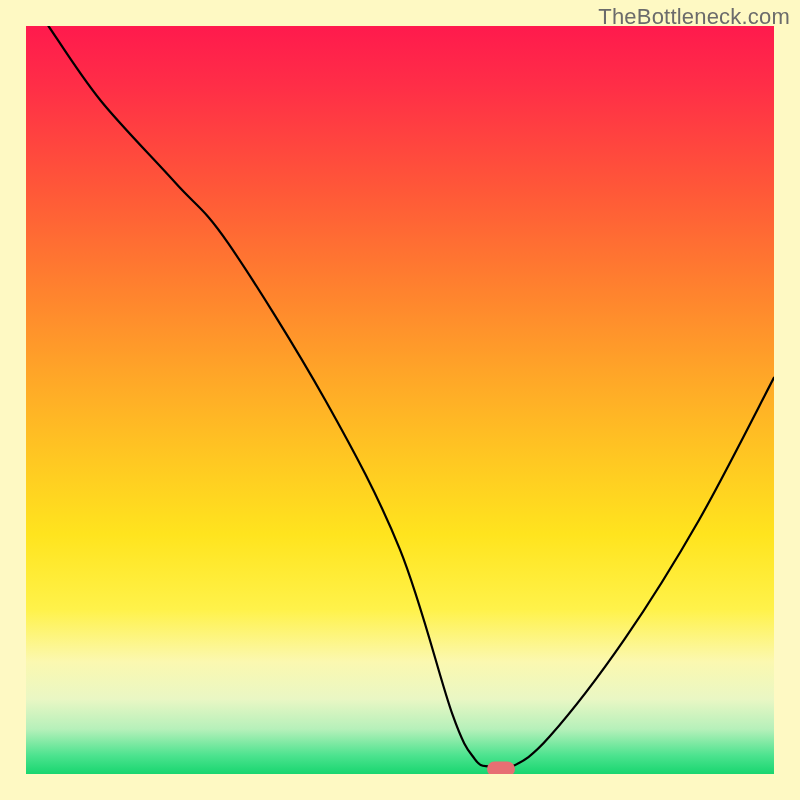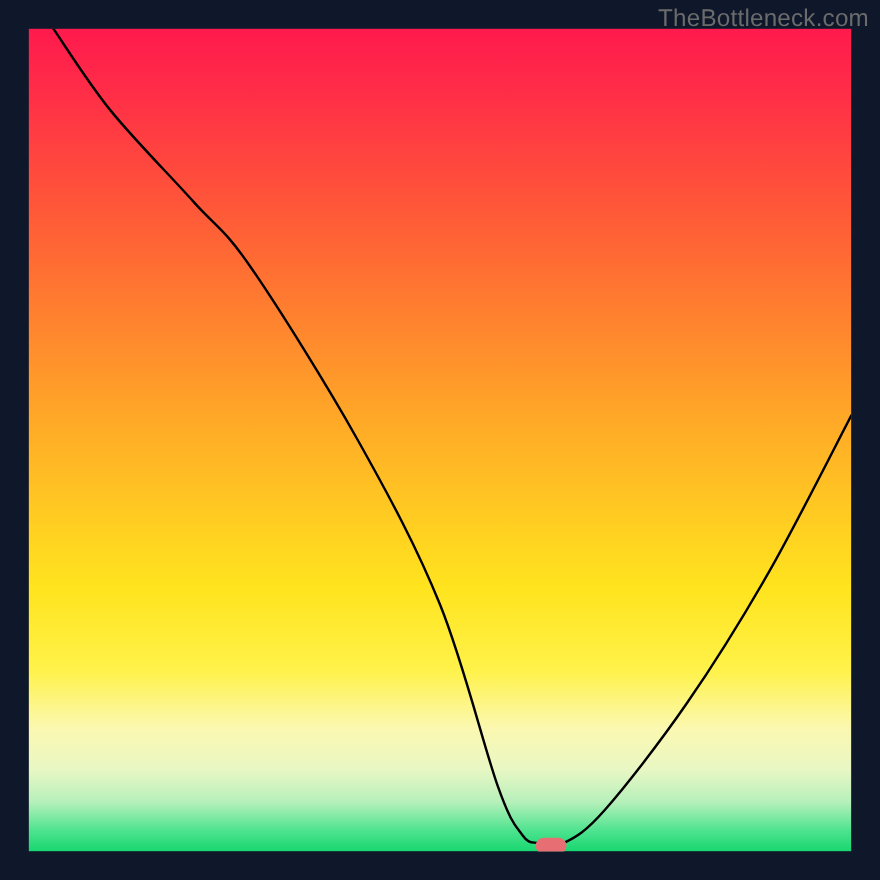--- a/index.html
+++ b/index.html
@@ -8,21 +8,21 @@
     width: 800px;
     height: 800px;
     overflow: hidden;
     background: #000;
     font-family: Arial, Helvetica, sans-serif;
   }
   .frame {
     position: relative;
     width: 800px;
     height: 800px;
-    background: #0f172a;
+    background: #fef9c3;
   }
   .watermark {
     position: absolute;
     top: 4px;
     right: 10px;
     color: #6b6b6b;
     font-size: 22px;
     letter-spacing: 0.2px;
     z-index: 5;
   }

